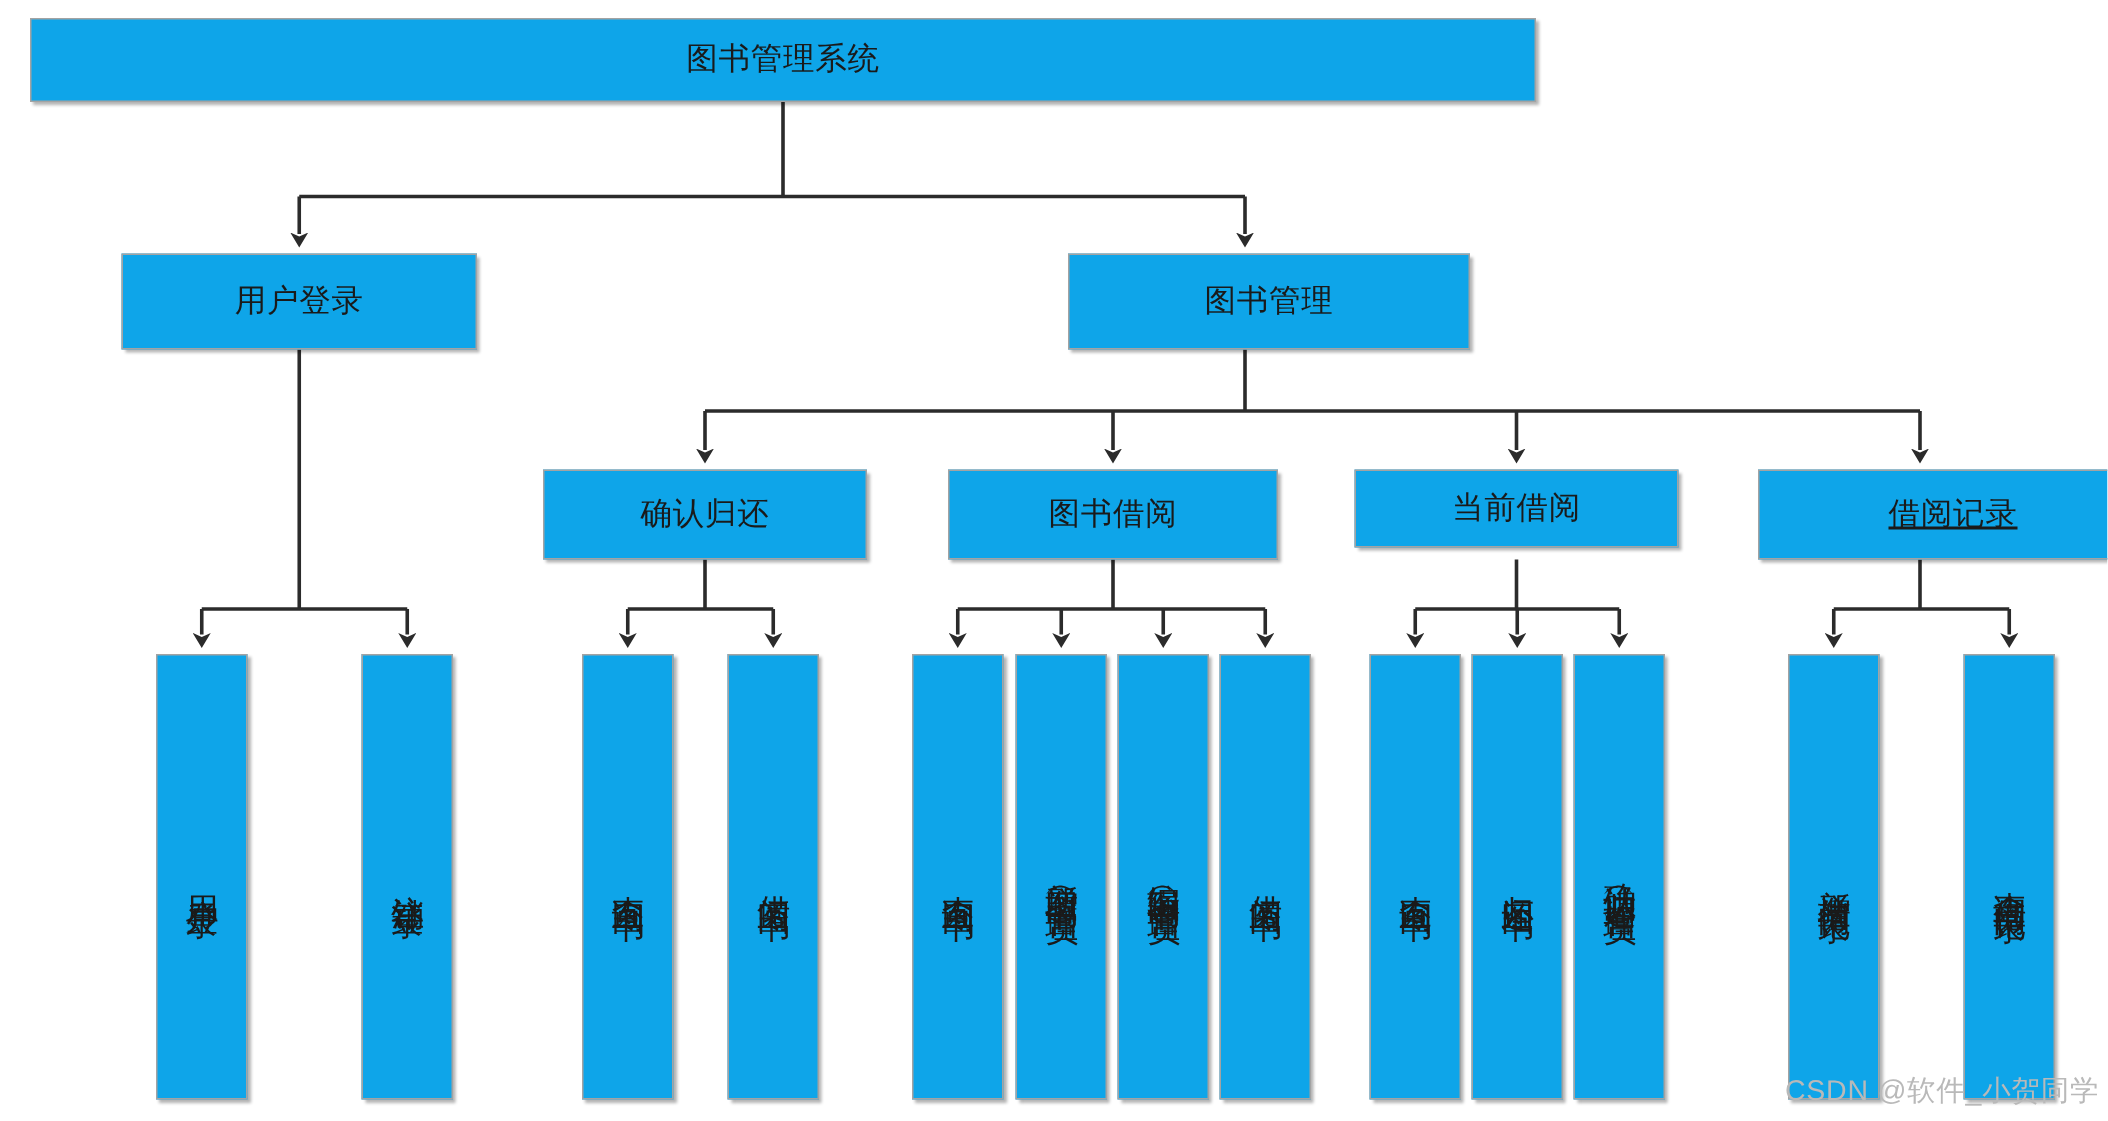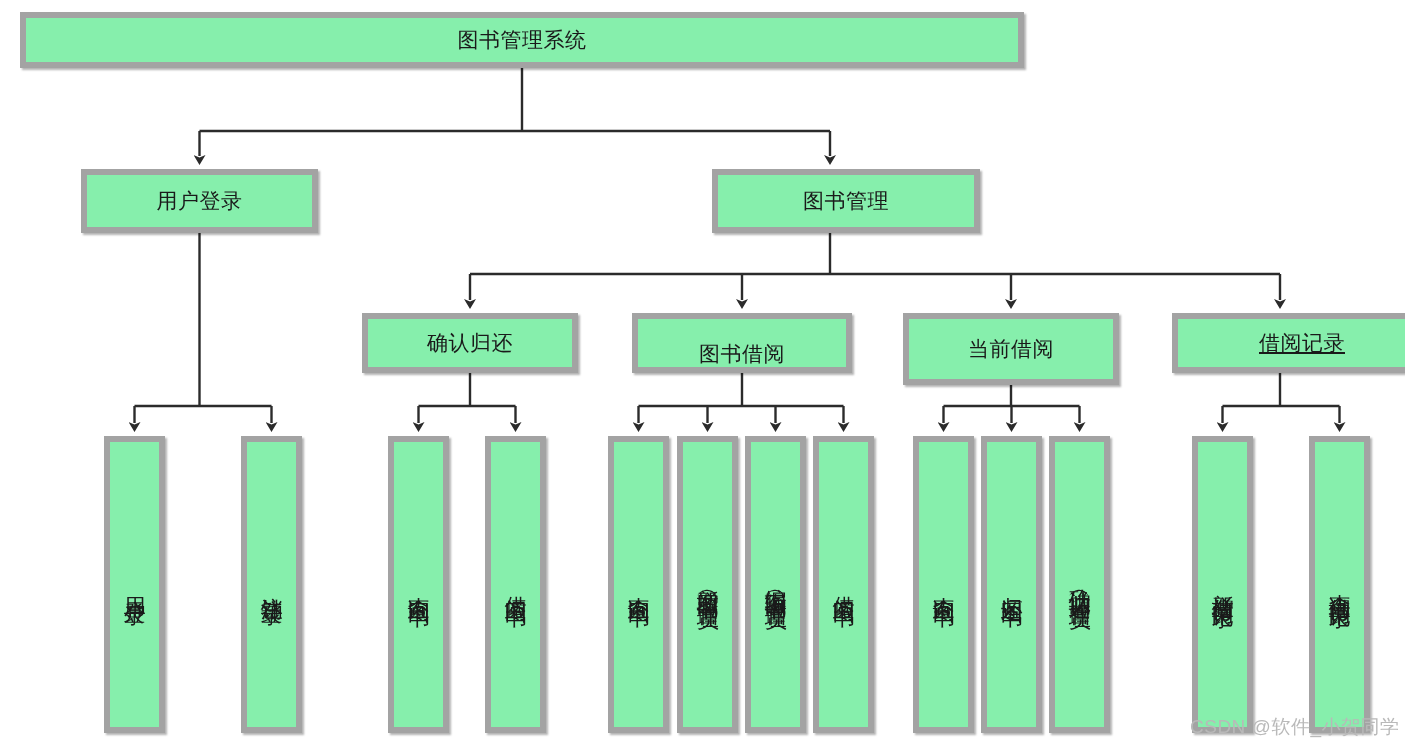--- a/index.html
+++ b/index.html
@@ -21,22 +21,22 @@
     position: absolute;
     left: 0;
     top: 0;
     width: 1405px;
     height: 747px;
     pointer-events: none;
   }
   .node {
     position: absolute;
     box-sizing: border-box;
-    background: #86efac;
-    border: 6px solid #a3a3a3;
+    background: #0ea5e9;
+    border: 1px solid #a3a3a3;
     box-shadow: 2px 2px 2px rgba(0,0,0,0.30);
     display: flex;
     align-items: center;
     justify-content: center;
     color: #1a1a1a;
   }
   .node .label {
     font-size: 21px;
     line-height: 1.18;
     letter-spacing: 0.5px;
@@ -120,24 +120,24 @@
   <div class="node" id="n-user-login" style="left: 81px; top: 169px; width: 237px; height: 64px;">
     <span class="label">用户登录</span>
   </div>
   <div class="node" id="n-book-manage" style="left: 712px; top: 169px; width: 268px; height: 64px;">
     <span class="label">图书管理</span>
   </div>
 
   <div class="node" id="n-new-book-recommend" style="left: 362px; top: 313px; width: 216px; height: 60px;">
     <span class="label">确认归还</span>
   </div>
-  <div class="node" id="n-book-borrow" style="left: 632px; top: 313px; width: 220px; height: 60px; align-items: flex-end;">
+  <div class="node" id="n-book-borrow" style="left: 632px; top: 313px; width: 220px; height: 60px;">
     <span class="label">图书借阅</span>
   </div>
-  <div class="node" id="n-current-borrow" style="left: 903px; top: 313px; width: 216px; height: 72px;">
+  <div class="node" id="n-current-borrow" style="left: 903px; top: 313px; width: 216px; height: 52px;">
     <span class="label">当前借阅</span>
   </div>
   <div class="node" id="n-borrow-record" style="left: 1172px; top: 313px; width: 260px; height: 60px; text-decoration: underline;">
     <span class="label">借阅记录</span>
   </div>
 
   <div class="node vert" id="n-leaf-user-login" style="left: 104px; top: 436px; width: 61px; height: 297px;">
     <span class="label">用户登录</span>
   </div>
   <div class="node vert" id="n-leaf-user-logout" style="left: 241px; top: 436px; width: 61px; height: 297px;">

